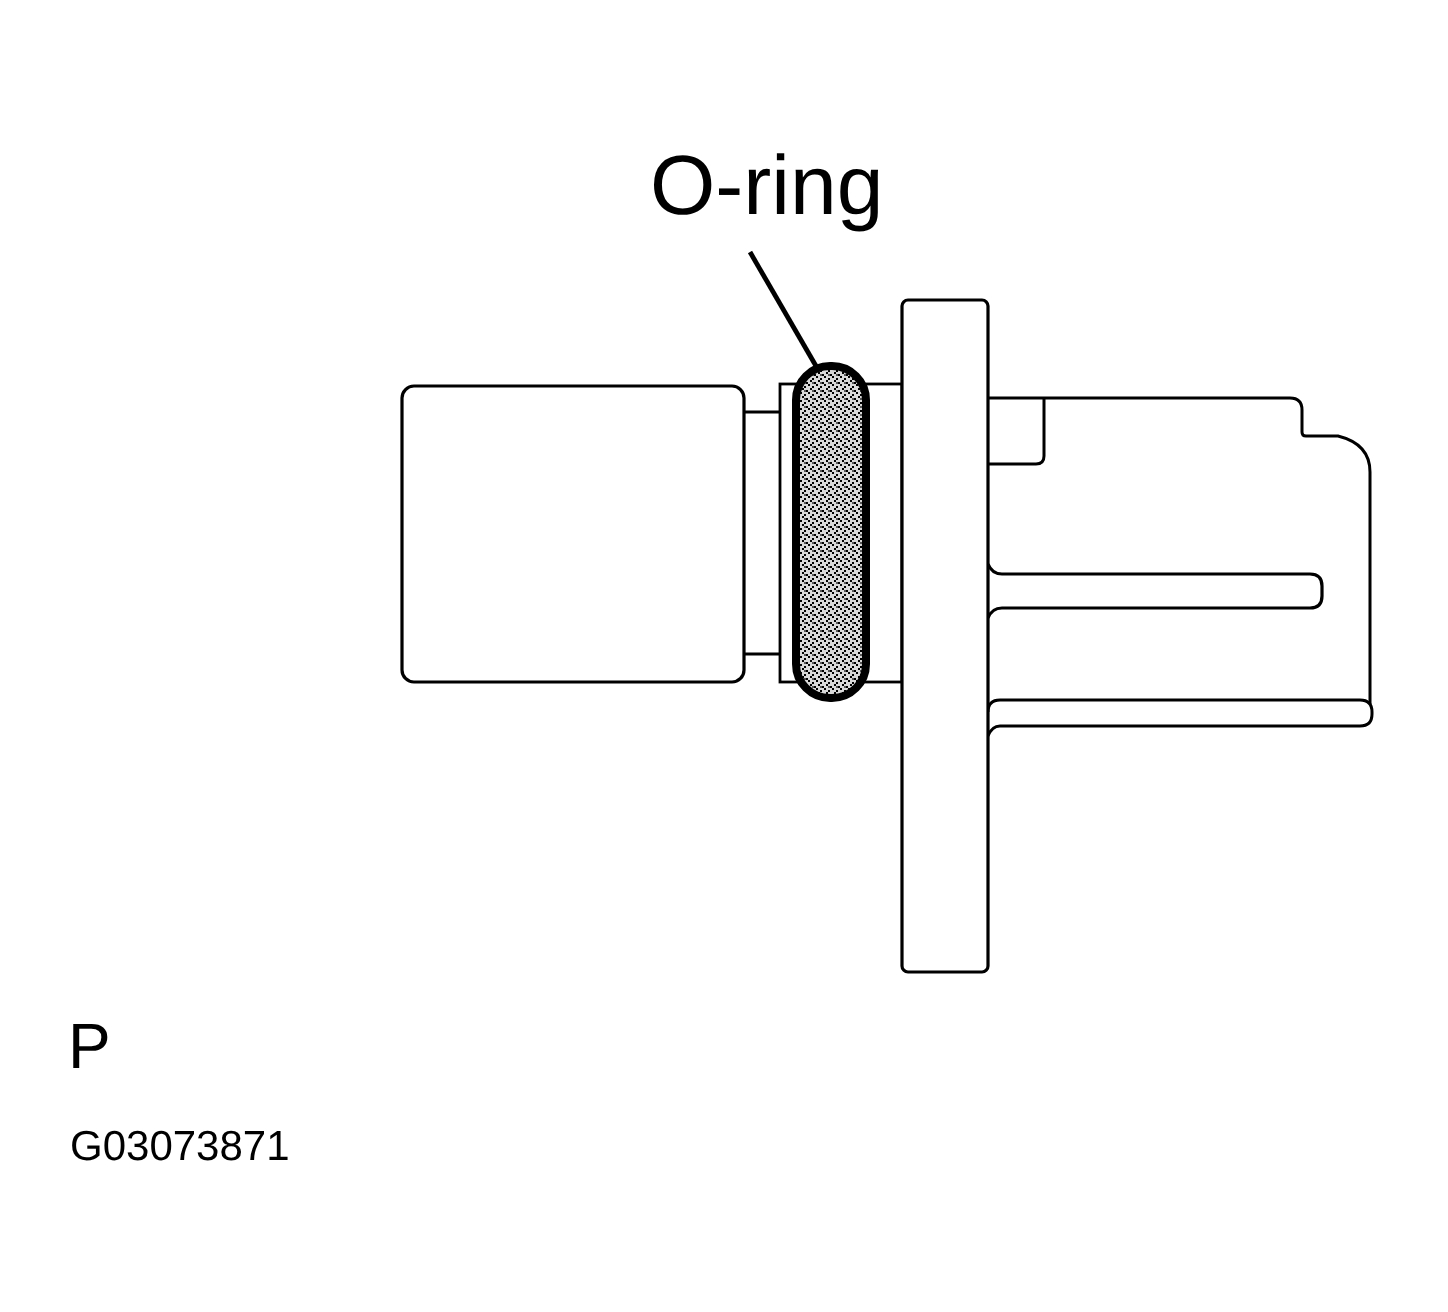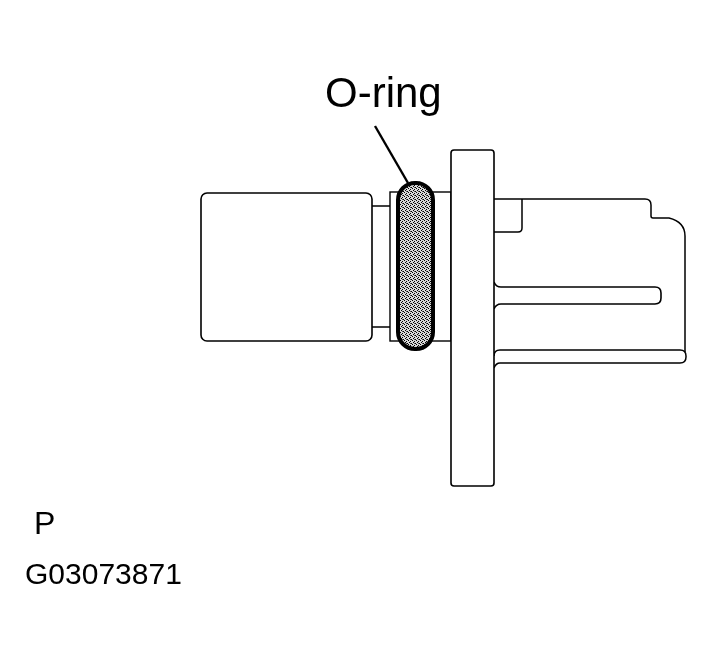--- a/index.html
+++ b/index.html
@@ -11,23 +11,23 @@
     font-family: "Liberation Sans", sans-serif;
     font-size: 42px; line-height: 46px; color: #000;
     letter-spacing: 0px; white-space: nowrap;
   }
   .label-view {
     position: absolute; left: 34px; top: 506px;
     font-family: "Liberation Sans", sans-serif;
     font-size: 32px; line-height: 34px; color: #000;
   }
   .label-code {
-    position: absolute; left: 25px; top: 561px;
+    position: absolute; left: 35px; top: 561px;
     font-family: "Liberation Sans", sans-serif;
-    font-size: 30px; line-height: 26px; color: #000;
+    font-size: 21px; line-height: 26px; color: #000;
     white-space: nowrap;
   }
 </style>
 </head>
 <body>
 
 <div class="canvas">
 
   <svg width="724" height="656" viewBox="0 0 724 656">
     <defs>

